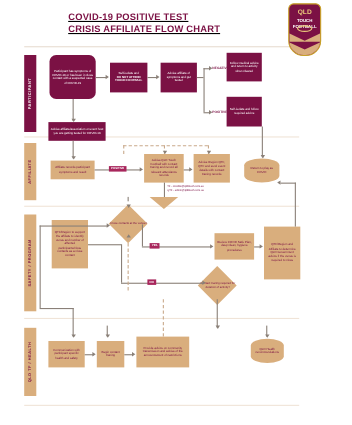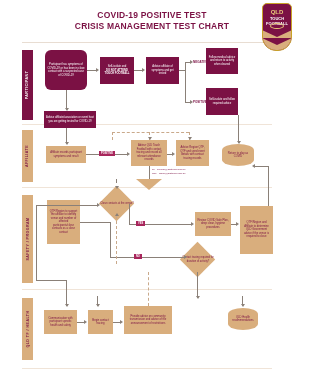--- a/index.html
+++ b/index.html
@@ -7,22 +7,23 @@
     width: 298px; height: 386px;
     background: #ffffff;
     font-family: "Liberation Sans", sans-serif;
     overflow: hidden;
     position: relative;
   }
   #root { position: relative; width: 298px; height: 386px; }
 
   
   .title-wrap {
-    position: absolute; left: 52px; top: 10px; width: 200px;
-    text-align: center;
+    position: absolute; left: 62px; top: 10px; width: 200px;
+    text-align: left;
+    text-decoration: underline;
   }
   .title-line {
     color: #7B1144;
     font-weight: bold;
     font-size: 8.5px;
     letter-spacing: .2px;
     line-height: 11px;
     font-family: "Liberation Sans", sans-serif;
   }
   .hrule {
@@ -139,21 +140,21 @@
     white-space:nowrap;
   }
 </style>
 </head>
 <body>
 
 <div id="root">
 
   <div class="title-wrap">
     <div class="title-line">COVID-19 POSITIVE TEST</div>
-    <div class="title-line">CRISIS MANAGEMENT TEST CHART</div>
+    <div class="title-line">CRISIS AFFILIATE FLOW CHART</div>
   </div>
   <div class="hrule"></div>
 
   <div class="logo">
     <div class="logo-t1">QLD</div>
     <div class="logo-t2">TOUCH</div>
     <div class="logo-t3">FOOTBALL</div>
     <div class="logo-ball"></div>
     <div class="logo-chev"></div>
   </div>

